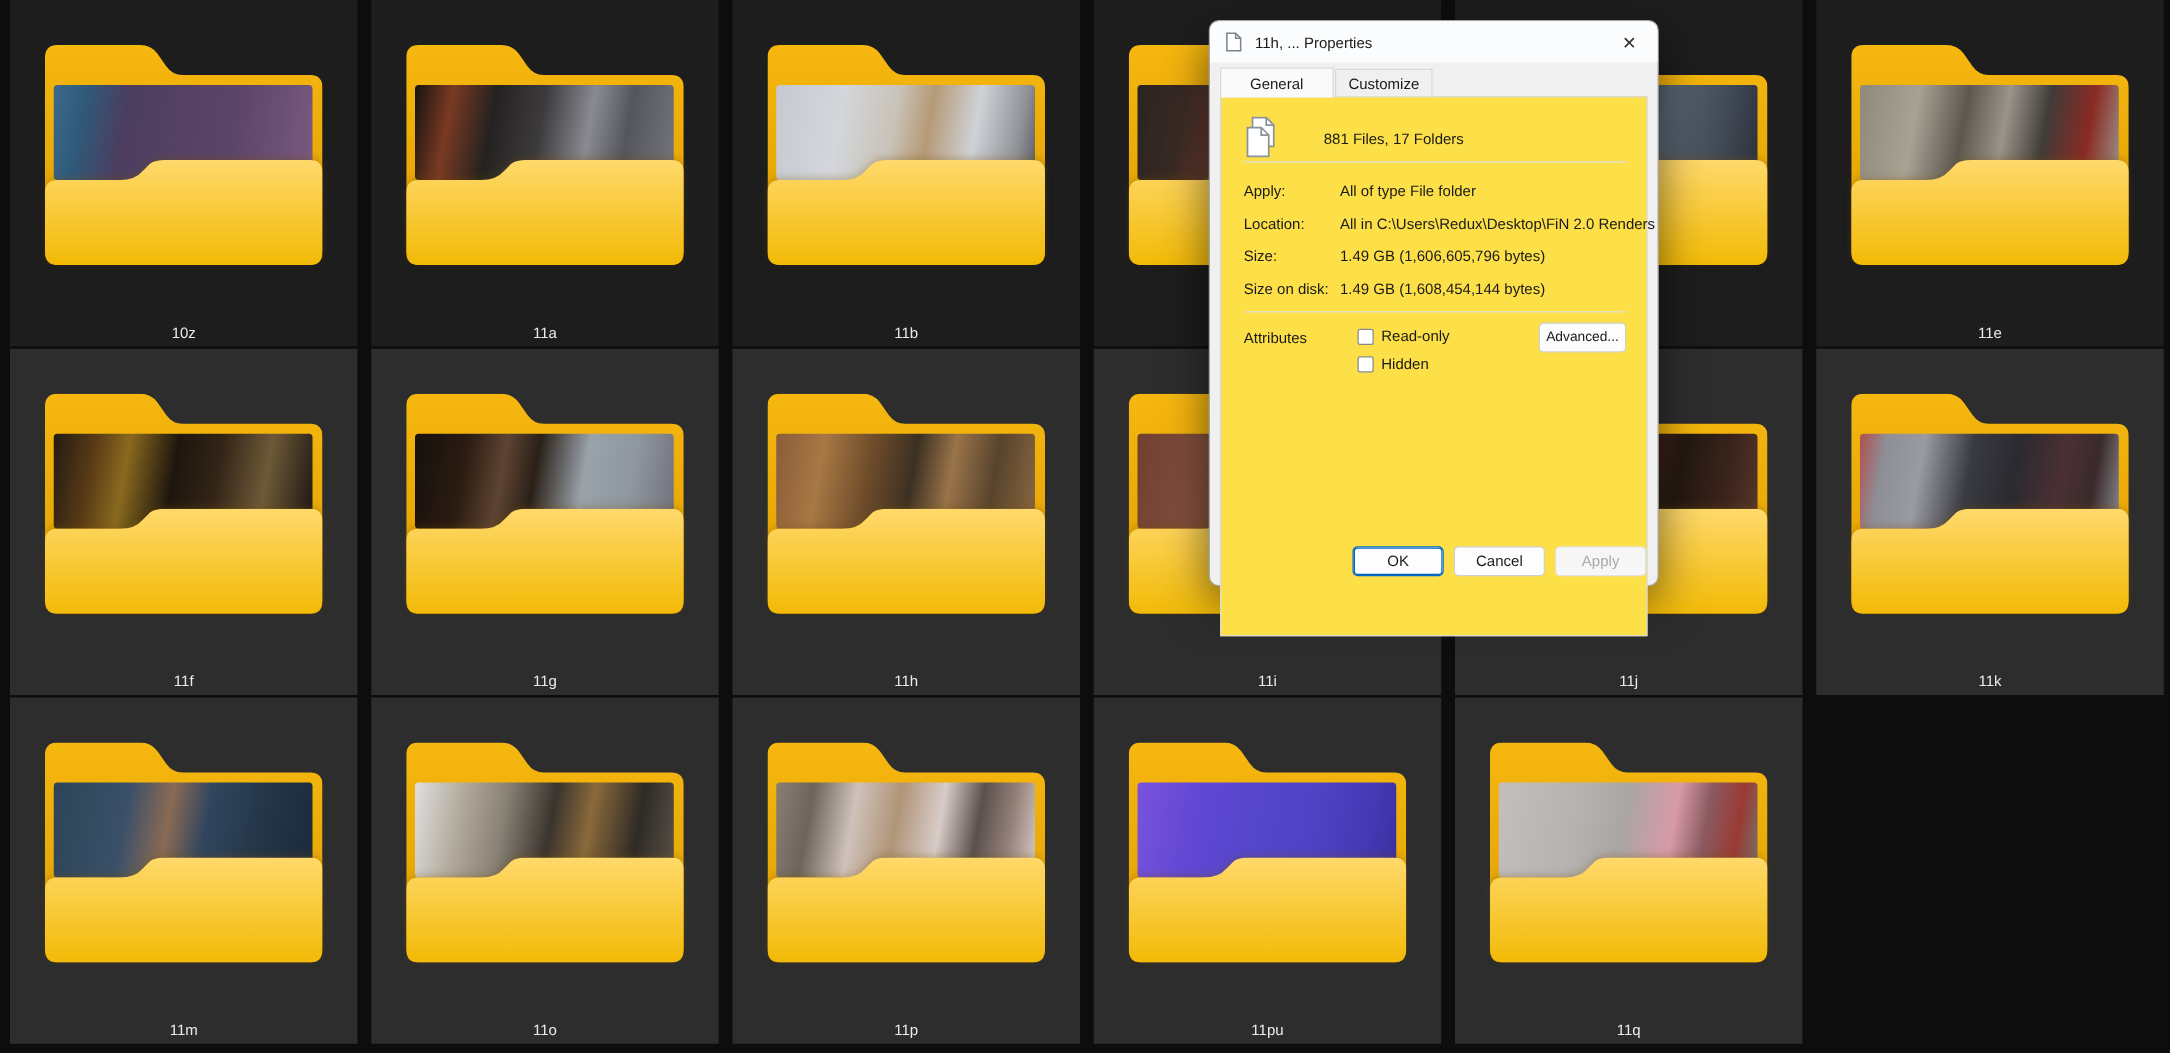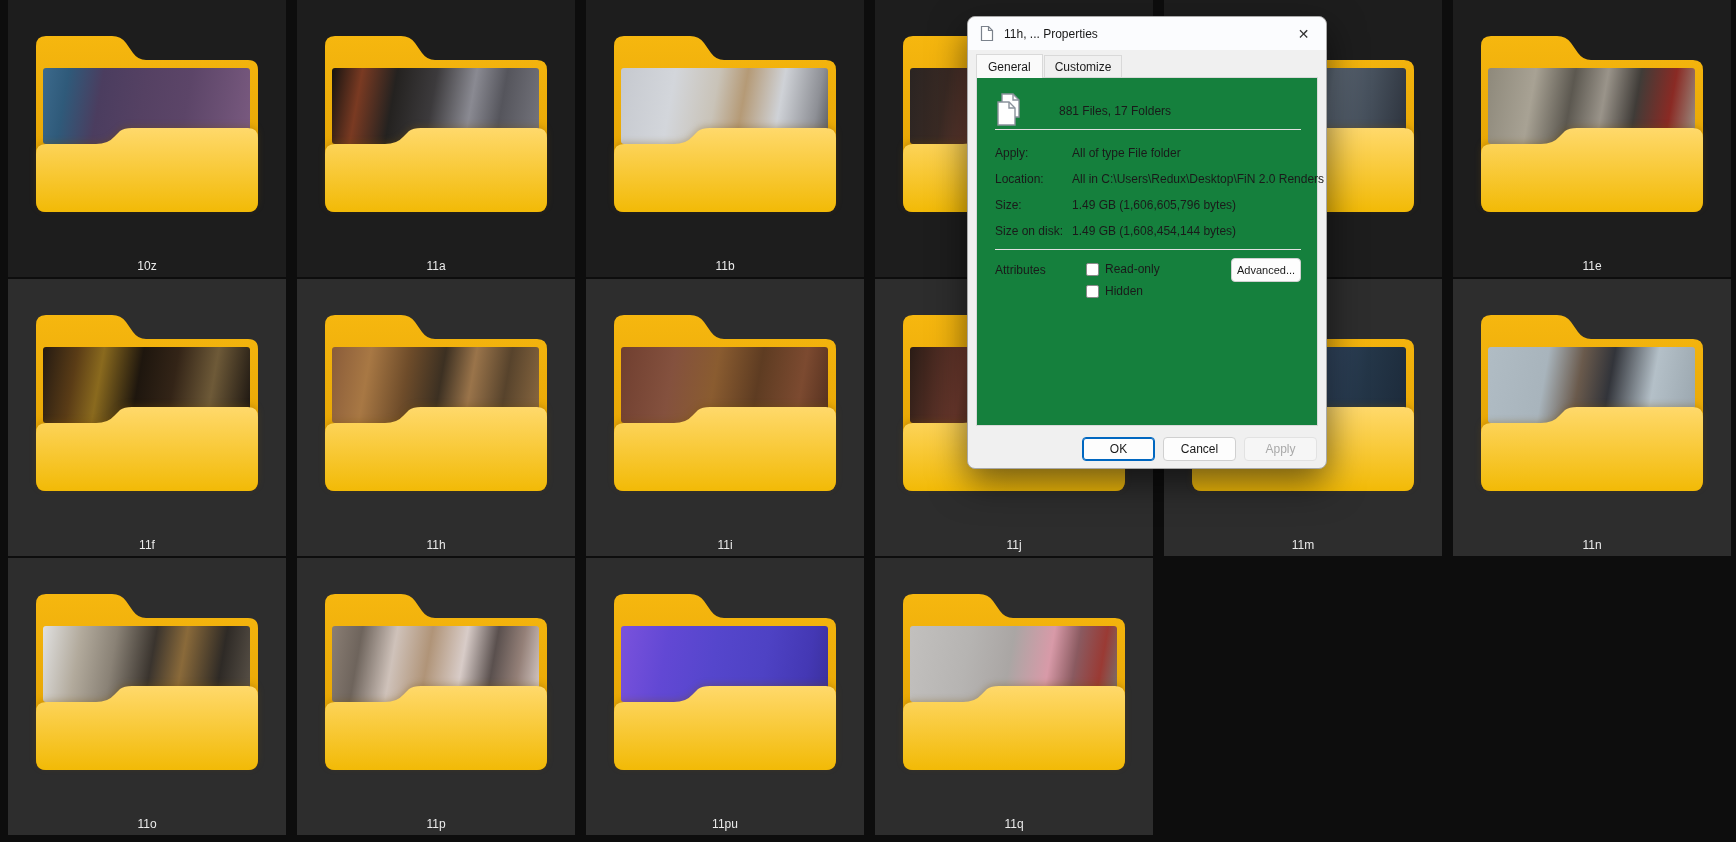--- a/index.html
+++ b/index.html
@@ -29,22 +29,22 @@
             box-shadow:0 14px 36px rgba(0,0,0,.55); font-size:12px; color:#1a1a1a; z-index:10; }
   .titlebar { height:33px; background:#fbfcfe; border-radius:8px 8px 0 0;
               display:flex; align-items:center; padding-left:12px; gap:9px; }
   .titlebar .t-text { font-size:12px; color:#191919; }
   .close-btn { margin-left:auto; width:45px; height:33px; display:flex; align-items:center;
                justify-content:center; font-size:14px; color:#333; border-radius:0 8px 0 0; cursor:default; }
 
   .tabs { display:flex; align-items:flex-end; height:25px; margin:2px 8px 0; position:relative; z-index:2; }
   .tab { padding:4px 10px 3px; border:1px solid #d9d9d9; border-bottom:none; background:#f0f0f0;
          font-size:12px; margin-right:1px; }
-  .tab.active { background:#fafafa; padding:5px 11px 4px; margin-bottom:-1px; }
-  .page { position:relative; margin:0 8px; height:349px; background:#15803d;
+  .tab.active { background:#fafafa; padding:5px 23px 4px; margin-bottom:-1px; }
+  .page { position:relative; margin:0 8px; height:432px; background:#fde047;
           border:1px solid #d9d9d9; }
 
   .files-icon { position:absolute; left:18px; top:15px; }
   .summary { position:absolute; left:82px; top:26px; }
   .sep1 { position:absolute; left:18px; right:16px; top:51px; border-top:1px solid #e0e0e0; }
   .info { position:absolute; left:18px; right:10px; top:62px; display:grid;
           grid-template-columns:77px 1fr; }
   .info > div { height:26px; display:flex; align-items:center; white-space:nowrap; }
   .sep2 { position:absolute; left:18px; right:16px; top:171px; border-top:1px solid #e0e0e0; }
   .attr-label { position:absolute; left:18px; top:185px; }
@@ -161,20 +161,32 @@
         <path d="M0,166 L0,10 Q0,0 10,0 L76,0 Q85,0 90,7 L97,17 Q102,24 110,24 L212,24 Q222,24 222,34 L222,166 Q222,176 212,176 L10,176 Q0,176 0,166 Z" fill="url(#gradBack)"></path>
       </svg>
       <div class="f-thumb" style="background: linear-gradient(100deg, rgb(36, 26, 18) 0%, rgb(90, 60, 22) 16%, rgb(138, 106, 30) 28%, rgb(30, 22, 14) 46%, rgb(51, 36, 23) 62%, rgb(110, 90, 56) 80%, rgb(26, 20, 16) 100%);"></div>
       <svg class="f-front" viewBox="0 0 222 84">
         <path d="M0,72 L0,26 Q0,16 10,16 L60,16 Q72,16 78,9 L84,3 Q88,0 96,0 L212,0 Q222,0 222,10 L222,72 Q222,84 212,84 L10,84 Q0,84 0,72 Z" fill="url(#gradFront)"></path>
       </svg>
     </div>
     <div class="f-label">11f</div>
   </div>
 
+  <div class="cell selected">
+    <div class="folder">
+      <svg class="f-back" viewBox="0 0 222 176">
+        <path d="M0,166 L0,10 Q0,0 10,0 L76,0 Q85,0 90,7 L97,17 Q102,24 110,24 L212,24 Q222,24 222,34 L222,166 Q222,176 212,176 L10,176 Q0,176 0,166 Z" fill="url(#gradBack)"></path>
+      </svg>
+      <div class="f-thumb" style="background: linear-gradient(100deg, rgb(22, 16, 12) 0%, rgb(44, 28, 18) 20%, rgb(94, 68, 50) 34%, rgb(42, 32, 24) 46%, rgb(154, 162, 170) 64%, rgb(142, 150, 158) 82%, rgb(112, 112, 122) 100%);"></div>
+      <svg class="f-front" viewBox="0 0 222 84">
+        <path d="M0,72 L0,26 Q0,16 10,16 L60,16 Q72,16 78,9 L84,3 Q88,0 96,0 L212,0 Q222,0 222,10 L222,72 Q222,84 212,84 L10,84 Q0,84 0,72 Z" fill="url(#gradFront)"></path>
+      </svg>
+    </div>
+    <div class="f-label">11g</div>
+  </div>
 
   <div class="cell selected">
     <div class="folder">
       <svg class="f-back" viewBox="0 0 222 176">
         <path d="M0,166 L0,10 Q0,0 10,0 L76,0 Q85,0 90,7 L97,17 Q102,24 110,24 L212,24 Q222,24 222,34 L222,166 Q222,176 212,176 L10,176 Q0,176 0,166 Z" fill="url(#gradBack)"></path>
       </svg>
       <div class="f-thumb" style="background: linear-gradient(100deg, rgb(138, 92, 58) 0%, rgb(168, 120, 68) 18%, rgb(110, 76, 42) 36%, rgb(60, 48, 34) 52%, rgb(154, 116, 74) 66%, rgb(87, 67, 44) 82%, rgb(138, 104, 64) 100%);"></div>
       <svg class="f-front" viewBox="0 0 222 84">
         <path d="M0,72 L0,26 Q0,16 10,16 L60,16 Q72,16 78,9 L84,3 Q88,0 96,0 L212,0 Q222,0 222,10 L222,72 Q222,84 212,84 L10,84 Q0,84 0,72 Z" fill="url(#gradFront)"></path>
       </svg>
@@ -201,46 +213,46 @@
         <path d="M0,166 L0,10 Q0,0 10,0 L76,0 Q85,0 90,7 L97,17 Q102,24 110,24 L212,24 Q222,24 222,34 L222,166 Q222,176 212,176 L10,176 Q0,176 0,166 Z" fill="url(#gradBack)"></path>
       </svg>
       <div class="f-thumb" style="background: linear-gradient(100deg, rgb(42, 28, 22) 0%, rgb(110, 58, 46) 26%, rgb(87, 48, 31) 48%, rgb(36, 24, 18) 68%, rgb(58, 36, 28) 86%, rgb(88, 54, 42) 100%);"></div>
       <svg class="f-front" viewBox="0 0 222 84">
         <path d="M0,72 L0,26 Q0,16 10,16 L60,16 Q72,16 78,9 L84,3 Q88,0 96,0 L212,0 Q222,0 222,10 L222,72 Q222,84 212,84 L10,84 Q0,84 0,72 Z" fill="url(#gradFront)"></path>
       </svg>
     </div>
     <div class="f-label">11j</div>
   </div>
 
+  <div class="cell selected">
+    <div class="folder">
+      <svg class="f-back" viewBox="0 0 222 176">
+        <path d="M0,166 L0,10 Q0,0 10,0 L76,0 Q85,0 90,7 L97,17 Q102,24 110,24 L212,24 Q222,24 222,34 L222,166 Q222,176 212,176 L10,176 Q0,176 0,166 Z" fill="url(#gradBack)"></path>
+      </svg>
+      <div class="f-thumb" style="background: linear-gradient(100deg, rgb(176, 80, 80) 0%, rgb(142, 142, 150) 10%, rgb(154, 154, 162) 24%, rgb(58, 58, 66) 42%, rgb(42, 42, 48) 58%, rgb(74, 48, 52) 76%, rgb(58, 42, 42) 88%, rgb(138, 138, 146) 100%);"></div>
+      <svg class="f-front" viewBox="0 0 222 84">
+        <path d="M0,72 L0,26 Q0,16 10,16 L60,16 Q72,16 78,9 L84,3 Q88,0 96,0 L212,0 Q222,0 222,10 L222,72 Q222,84 212,84 L10,84 Q0,84 0,72 Z" fill="url(#gradFront)"></path>
+      </svg>
+    </div>
+    <div class="f-label">11k</div>
+  </div>
 
   <div class="cell selected">
     <div class="folder">
       <svg class="f-back" viewBox="0 0 222 176">
         <path d="M0,166 L0,10 Q0,0 10,0 L76,0 Q85,0 90,7 L97,17 Q102,24 110,24 L212,24 Q222,24 222,34 L222,166 Q222,176 212,176 L10,176 Q0,176 0,166 Z" fill="url(#gradBack)"></path>
       </svg>
       <div class="f-thumb" style="background: linear-gradient(100deg, rgb(46, 68, 88) 0%, rgb(58, 80, 104) 28%, rgb(138, 106, 84) 44%, rgb(49, 69, 94) 58%, rgb(36, 54, 72) 78%, rgb(28, 42, 58) 100%);"></div>
       <svg class="f-front" viewBox="0 0 222 84">
         <path d="M0,72 L0,26 Q0,16 10,16 L60,16 Q72,16 78,9 L84,3 Q88,0 96,0 L212,0 Q222,0 222,10 L222,72 Q222,84 212,84 L10,84 Q0,84 0,72 Z" fill="url(#gradFront)"></path>
       </svg>
     </div>
     <div class="f-label">11m</div>
   </div>
 
-  <div class="cell selected">
-    <div class="folder">
-      <svg class="f-back" viewBox="0 0 222 176">
-        <path d="M0,166 L0,10 Q0,0 10,0 L76,0 Q85,0 90,7 L97,17 Q102,24 110,24 L212,24 Q222,24 222,34 L222,166 Q222,176 212,176 L10,176 Q0,176 0,166 Z" fill="url(#gradBack)"></path>
-      </svg>
-      <div class="f-thumb" style="background: linear-gradient(100deg, rgb(176, 188, 196) 0%, rgb(168, 180, 188) 28%, rgb(106, 90, 76) 44%, rgb(50, 52, 58) 58%, rgb(180, 192, 200) 78%, rgb(154, 166, 174) 100%);"></div>
-      <svg class="f-front" viewBox="0 0 222 84">
-        <path d="M0,72 L0,26 Q0,16 10,16 L60,16 Q72,16 78,9 L84,3 Q88,0 96,0 L212,0 Q222,0 222,10 L222,72 Q222,84 212,84 L10,84 Q0,84 0,72 Z" fill="url(#gradFront)"></path>
-      </svg>
-    </div>
-    <div class="f-label">11n</div>
-  </div>
 
   <div class="cell selected">
     <div class="folder">
       <svg class="f-back" viewBox="0 0 222 176">
         <path d="M0,166 L0,10 Q0,0 10,0 L76,0 Q85,0 90,7 L97,17 Q102,24 110,24 L212,24 Q222,24 222,34 L222,166 Q222,176 212,176 L10,176 Q0,176 0,166 Z" fill="url(#gradBack)"></path>
       </svg>
       <div class="f-thumb" style="background: linear-gradient(100deg, rgb(224, 224, 224) 0%, rgb(178, 170, 156) 18%, rgb(138, 130, 118) 34%, rgb(58, 52, 46) 52%, rgb(138, 106, 58) 66%, rgb(46, 42, 38) 84%, rgb(90, 82, 72) 100%);"></div>
       <svg class="f-front" viewBox="0 0 222 84">
         <path d="M0,72 L0,26 Q0,16 10,16 L60,16 Q72,16 78,9 L84,3 Q88,0 96,0 L212,0 Q222,0 222,10 L222,72 Q222,84 212,84 L10,84 Q0,84 0,72 Z" fill="url(#gradFront)"></path>
       </svg>

